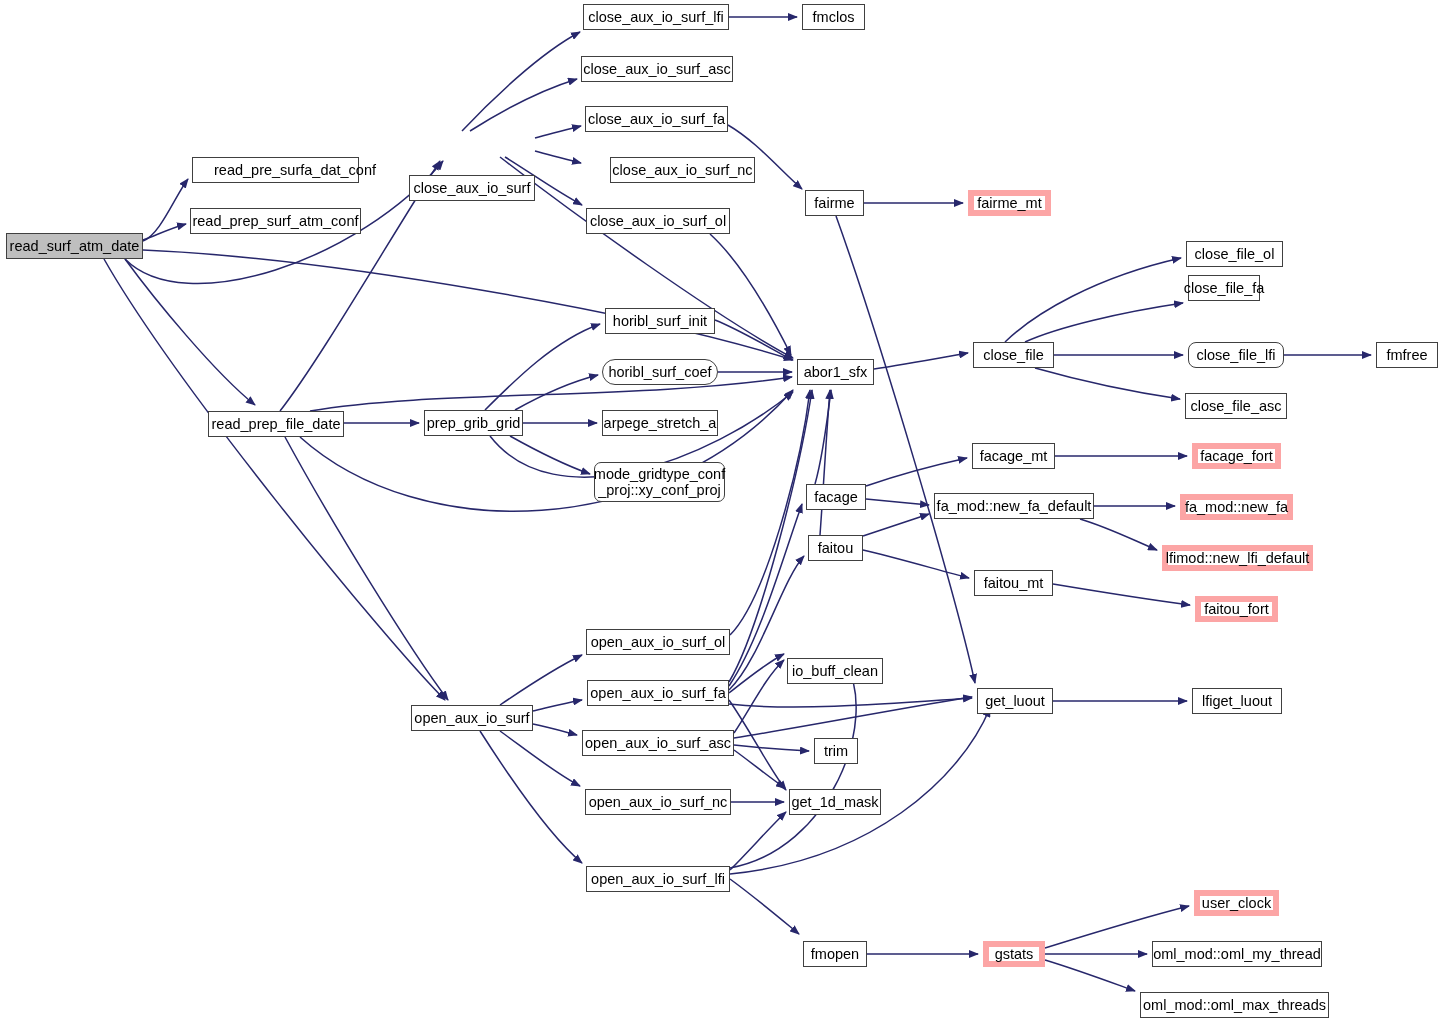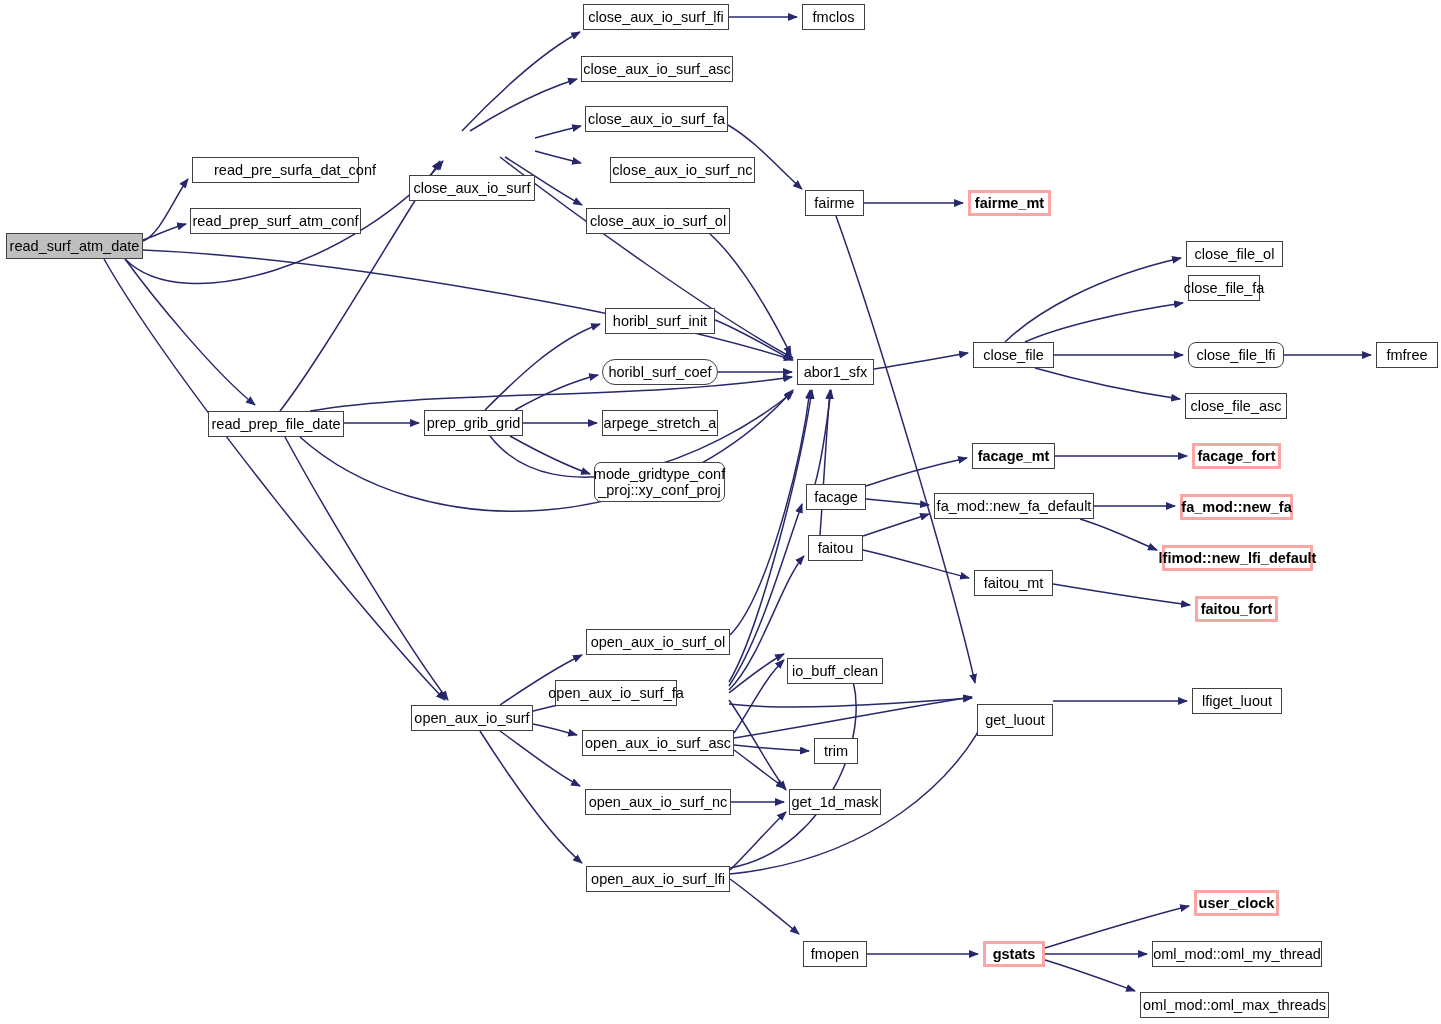--- a/index.html
+++ b/index.html
@@ -3,21 +3,21 @@
 <meta charset="utf-8">
 <style>
   html,body{margin:0;padding:0;background:#ffffff;}
   #canvas{position:relative;width:1441px;height:1024px;background:#ffffff;
           font-family:"Liberation Sans","DejaVu Sans",sans-serif;overflow:hidden;}
   svg.edges{position:absolute;left:0;top:0;width:1441px;height:1024px;}
   .node{position:absolute;box-sizing:border-box;display:flex;align-items:center;
         justify-content:center;text-align:center;background:#ffffff;
         border:1px solid #404040;color:#000000;font-size:14.5px;line-height:15px;
         white-space:pre;letter-spacing:0px;}
-  .node.red{border:3px solid #fca5a5;font-weight:bold;}
+  .node.red{border:6px solid #fca5a5;}
   .node.root{background:#bfbfbf;border:1px solid #404040;}
   .node.twoline{line-height:16px;border-radius:7px;}
 </style>
 </head>
 <body>
 
 <div id="canvas">
   <svg class="edges" viewBox="0 0 1441 1024" xmlns="http://www.w3.org/2000/svg">
     <defs>
       <marker id="ah" markerWidth="10" markerHeight="8" refX="9" refY="4" orient="auto" markerUnits="userSpaceOnUse">
@@ -120,37 +120,37 @@
       <div class="node" style="left: 1185px; top: 393px; width: 102px; height: 26px;">close_file_asc</div>
       <div class="node" style="left: 1376px; top: 342px; width: 62px; height: 26px;">fmfree</div>
       <div class="node" style="left: 605px; top: 308px; width: 110px; height: 26px;">horibl_surf_init</div>
       <div class="node" style="left: 602px; top: 359px; width: 116px; height: 26px; border-radius: 13px;">horibl_surf_coef</div>
       <div class="node" style="left: 602px; top: 410px; width: 116px; height: 26px;">arpege_stretch_a</div>
       <div class="node twoline" style="left: 594px; top: 462px; width: 131px; height: 40px;">mode_gridtype_conf
 _proj::xy_conf_proj</div>
       <div class="node" style="left: 424px; top: 410px; width: 99px; height: 26px;">prep_grib_grid</div>
       <div class="node" style="left: 806px; top: 484px; width: 60px; height: 26px;">facage</div>
       <div class="node" style="left: 808px; top: 535px; width: 55px; height: 26px;">faitou</div>
-      <div class="node" style="left: 972px; top: 443px; width: 83px; height: 26px; font-weight: bold;">facage_mt</div>
+      <div class="node" style="left: 972px; top: 443px; width: 83px; height: 26px;">facage_mt</div>
       <div class="node" style="left: 934px; top: 493px; width: 160px; height: 26px;">fa_mod::new_fa_default</div>
       <div class="node" style="left: 974px; top: 570px; width: 79px; height: 26px;">faitou_mt</div>
       <div class="node red" style="left: 1192px; top: 443px; width: 89px; height: 26px;">facage_fort</div>
       <div class="node red" style="left: 1180px; top: 494px; width: 113px; height: 26px;">fa_mod::new_fa</div>
       <div class="node red" style="left: 1162px; top: 545px; width: 151px; height: 26px;">lfimod::new_lfi_default</div>
       <div class="node red" style="left: 1195px; top: 596px; width: 83px; height: 26px;">faitou_fort</div>
       <div class="node" style="left: 411px; top: 705px; width: 122px; height: 26px;">open_aux_io_surf</div>
       <div class="node" style="left: 586px; top: 629px; width: 144px; height: 26px;">open_aux_io_surf_ol</div>
-      <div class="node" style="left: 555px; top: 680px; width: 122px; height: 26px;">open_aux_io_surf_fa</div>
+      <div class="node" style="left: 587px; top: 680px; width: 142px; height: 26px;">open_aux_io_surf_fa</div>
       <div class="node" style="left: 582px; top: 730px; width: 152px; height: 26px;">open_aux_io_surf_asc</div>
       <div class="node" style="left: 585px; top: 789px; width: 146px; height: 26px;">open_aux_io_surf_nc</div>
       <div class="node" style="left: 586px; top: 866px; width: 144px; height: 26px;">open_aux_io_surf_lfi</div>
       <div class="node" style="left: 787px; top: 637px; width: 96px; height: 26px; margin-top: 21px;">io_buff_clean</div>
       <div class="node" style="left: 814px; top: 738px; width: 44px; height: 26px;">trim</div>
       <div class="node" style="left: 789px; top: 789px; width: 92px; height: 26px;">get_1d_mask</div>
-      <div class="node" style="left: 977px; top: 704px; width: 76px; height: 32px;">get_luout</div>
+      <div class="node" style="left: 977px; top: 688px; width: 76px; height: 26px;">get_luout</div>
       <div class="node" style="left: 1192px; top: 688px; width: 90px; height: 26px;">lfiget_luout</div>
       <div class="node" style="left: 803px; top: 941px; width: 64px; height: 26px;">fmopen</div>
       <div class="node red" style="left: 983px; top: 941px; width: 62px; height: 26px;">gstats</div>
       <div class="node red" style="left: 1194px; top: 890px; width: 85px; height: 26px;">user_clock</div>
       <div class="node" style="left: 1152px; top: 941px; width: 170px; height: 26px;">oml_mod::oml_my_thread</div>
       <div class="node" style="left: 1140px; top: 992px; width: 189px; height: 26px;">oml_mod::oml_max_threads</div>
     </div>
 </div>
 
 </body></html>

